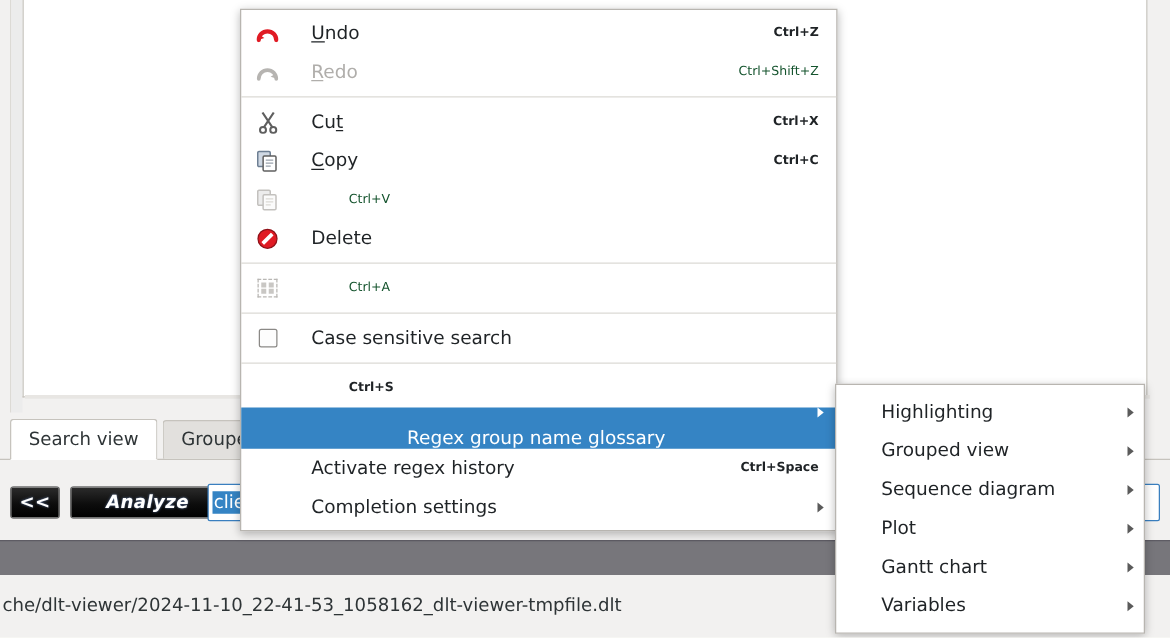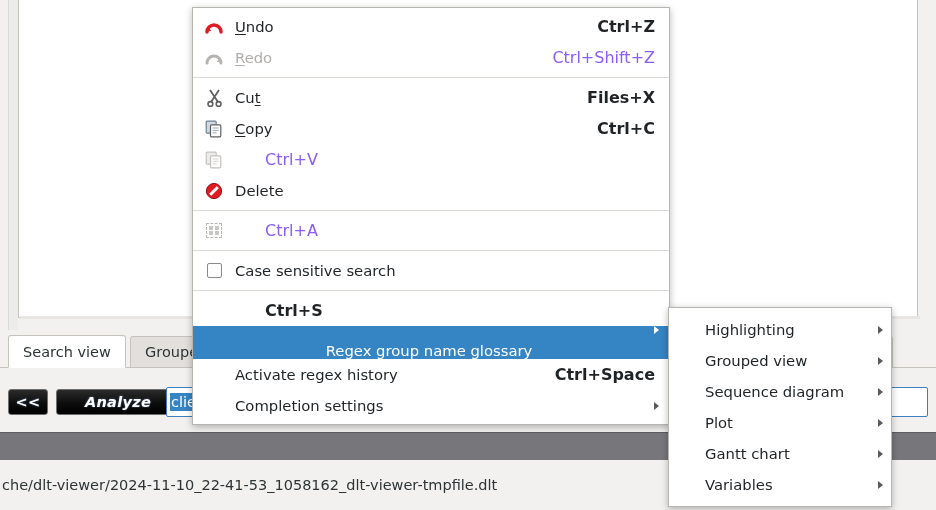--- a/index.html
+++ b/index.html
@@ -184,58 +184,59 @@
     padding: 3px 0;
     z-index: 50;
     box-sizing: border-box;
   }
   #ctxmenu {
     left: 192px; top: 7px;
     width: 478px;
   }
   #submenu {
     left: 668px; top: 307px;
-    width: 224px;
+    width: 248px;
     padding: 6px 0;
   }
 
   .mi {
     position: relative;
     display: flex;
     align-items: center;
     height: 31px;
     padding: 0 14px 0 10px;
     font-size: 14.8px;
     color: #1f2326;
     white-space: nowrap;
     cursor: default;
+    gap: 14px;
   }
   .mi.tall { height: 33px; }
   .mi.disabled { color: #b0aeab; }
   .mi.sel { background: #3584c4; color: #ffffff; flex-direction: column; }
 
   .mi .ico {
     width: 22px;
     min-width: 22px;
     height: 20px;
     margin-right: 10px;
     display: inline-flex;
     align-items: center;
     justify-content: center;
     position: relative;
   }
   .mi .lbl { flex: 1 1 auto; }
   .mi .lbl u { text-decoration: underline; text-underline-offset: 2px; }
   .mi .acc {
     margin-left: 30px;
-    font-size: 16px;
+    font-size: 10px;
     font-weight: bold;
     color: #1f2326;
   }
-  .mi.disabled .acc { color: #8b5cf6; font-weight: normal; }
+  .mi.disabled .acc { color: #14532d; font-weight: normal; }
   .mi .arrow {
     position: absolute;
     right: 10px;
     width: 0; height: 0;
     border-left: 5px solid #5a5a5a;
     border-top: 4.5px solid transparent;
     border-bottom: 4.5px solid transparent;
   }
   .mi.sel .arrow { border-left-color: #ffffff; }
 
@@ -360,21 +361,21 @@
 
   <div class="mi">
     <span class="ico">
       <svg width="17" height="18" viewBox="0 0 17 18">
         <path d="M4 1 L12 13 M13 1 L5 13" stroke="#5f5f5f" stroke-width="1.8" fill="none"></path>
         <circle cx="4.4" cy="15" r="2.4" fill="none" stroke="#5f5f5f" stroke-width="1.6"></circle>
         <circle cx="12.6" cy="15" r="2.4" fill="none" stroke="#5f5f5f" stroke-width="1.6"></circle>
       </svg>
     </span>
     <span class="lbl">Cu<u>t</u></span>
-    <span class="acc">Files+X</span>
+    <span class="acc">Ctrl+X</span>
   </div>
 
   <div class="mi">
     <span class="ico">
       <svg width="18" height="18" viewBox="0 0 18 18">
         <rect x="1.2" y="1.2" width="10" height="12" rx="1" fill="#cfd8e3" stroke="#6d7f93" stroke-width="1.2"></rect>
         <rect x="5.5" y="4.8" width="10.3" height="12" rx="1" fill="#ffffff" stroke="#5f5f5f" stroke-width="1.2"></rect>
         <path d="M7.6 8 h6 M7.6 10.4 h6 M7.6 12.8 h4" stroke="#9aa3ad" stroke-width="1"></path>
       </svg>
     </span>

